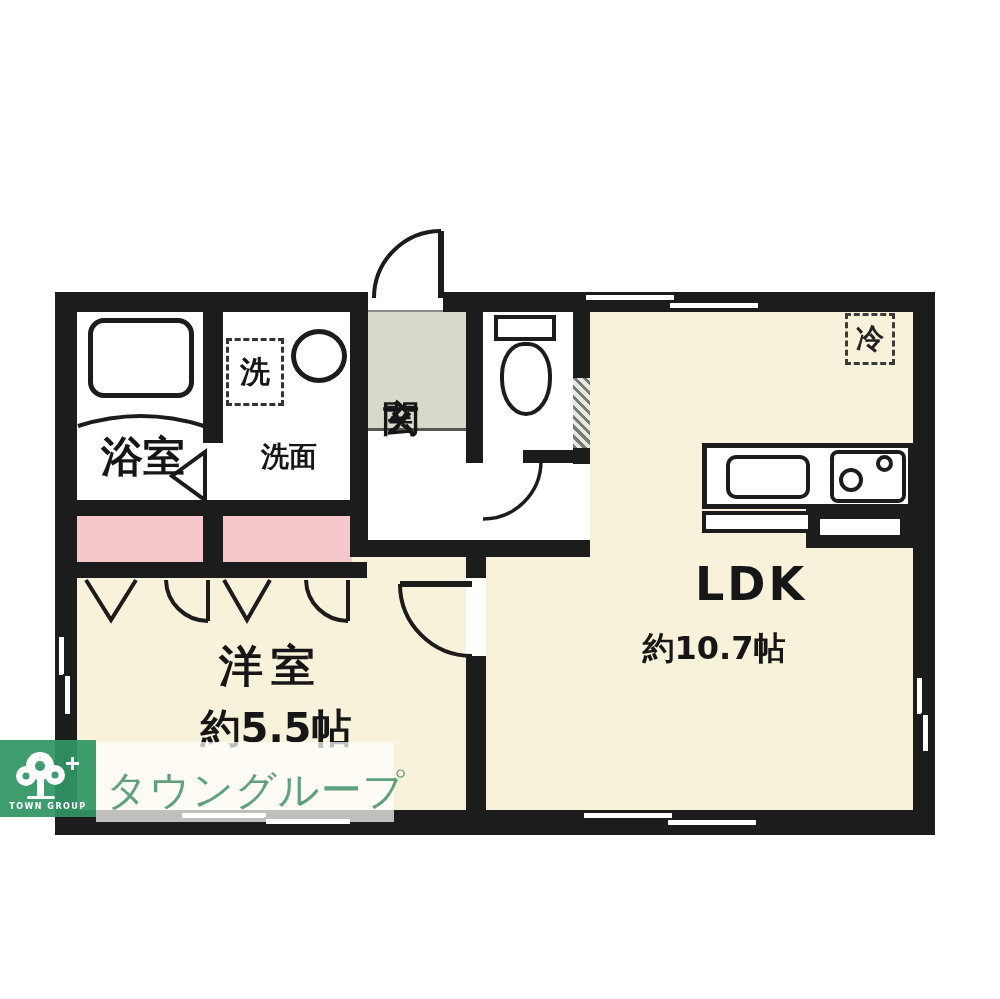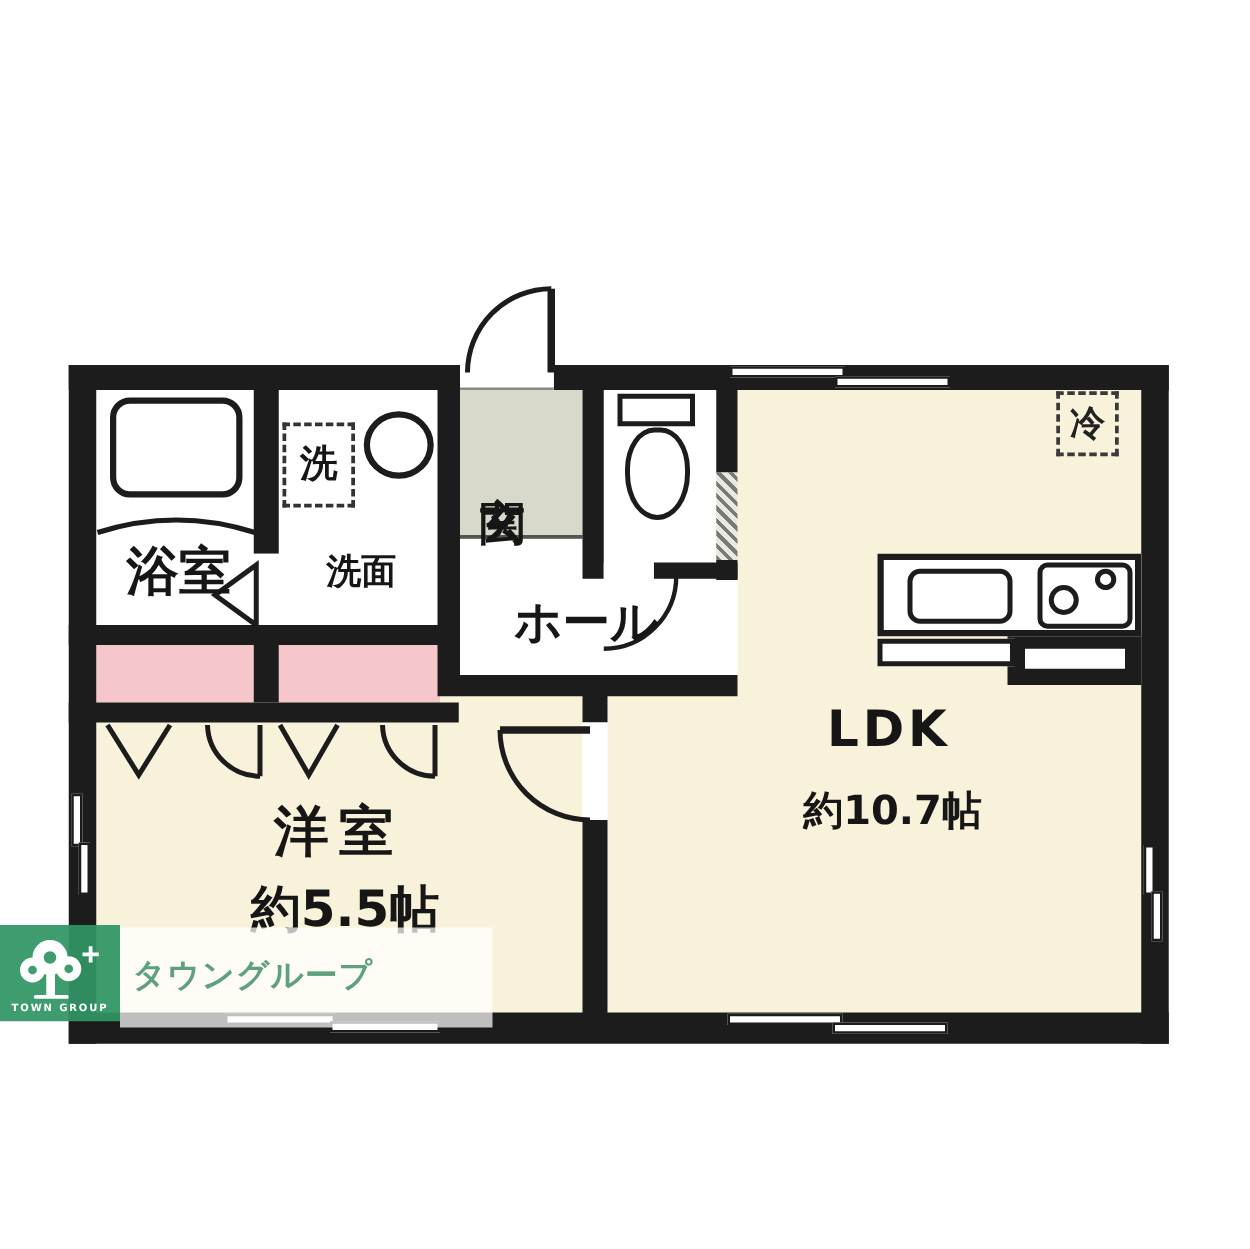--- a/index.html
+++ b/index.html
@@ -95,22 +95,21 @@
       <path stroke-width="4" d="M224 580 L247 620 L270 580"></path>
       <path stroke-width="4" d="M306 580 A42 42 0 0 0 348 621 M348 580 V621"></path>
       <path stroke-width="4" fill="#ffffff" d="M172 476 L205 452 L205 500 Z"></path>
       <path stroke-width="4" d="M78 426 Q141 406 204 426"></path>
     </g>
   </svg>
 
   <div class="lbl" style="left:143px;top:457px;font-size:42px">浴室</div>
   <div class="lbl" style="left:289px;top:457px;font-size:28px">洗面</div>
   <div class="lbl vert" style="left:401px;top:374px;font-size:36px">玄関</div>
-  <div class="lbl" style="left:469px;top:497px;font-size:38px">ホール</div>
-  <div class="lbl" style="left:711px;top:584px;font-size:40px;letter-spacing:3px">LDK</div>
+  <div class="lbl" style="left:751px;top:584px;font-size:46px;letter-spacing:3px">LDK</div>
   <div class="lbl" style="left:714px;top:648px;font-size:32px">約10.7帖</div>
   <div class="lbl" style="left:271px;top:666px;font-size:44px;letter-spacing:8px">洋室</div>
   <div class="lbl" style="left:276px;top:728px;font-size:40px">約5.5帖</div>
 
   <div class="abs" style="left:96px;top:742px;width:298px;height:80px;background:rgba(255,255,255,0.72)"></div>
   <div class="abs" style="left:0px;top:740px;width:96px;height:77px;background:rgba(47,148,99,0.93)">
     <svg width="96" height="77" viewBox="0 0 96 77">
       <g fill="#ffffff">
         <circle cx="40" cy="26" r="14"></circle>
         <circle cx="26" cy="36" r="10"></circle>
@@ -122,16 +121,16 @@
       </g>
       <g fill="rgba(47,148,99,0.93)">
         <circle cx="40" cy="26" r="5"></circle>
         <circle cx="26" cy="36" r="3.5"></circle>
         <circle cx="55" cy="35" r="3.5"></circle>
       </g>
     </svg>
     <div style="position:absolute;left:50%;top:62px;transform:translateX(-50%);font-size:8px;
                 letter-spacing:1.5px;color:#fff;font-weight:bold;white-space:nowrap">TOWN GROUP</div>
   </div>
-  <div class="abs" style="left:106px;top:763px;font-size:26px;font-weight:bold;letter-spacing:1px;
+  <div class="abs" style="left:106px;top:763px;font-size:41px;font-weight:normal;letter-spacing:1px;
               color:#5fa17d;white-space:nowrap">タウングループ</div>
 
 </div>
 
 </body></html>

